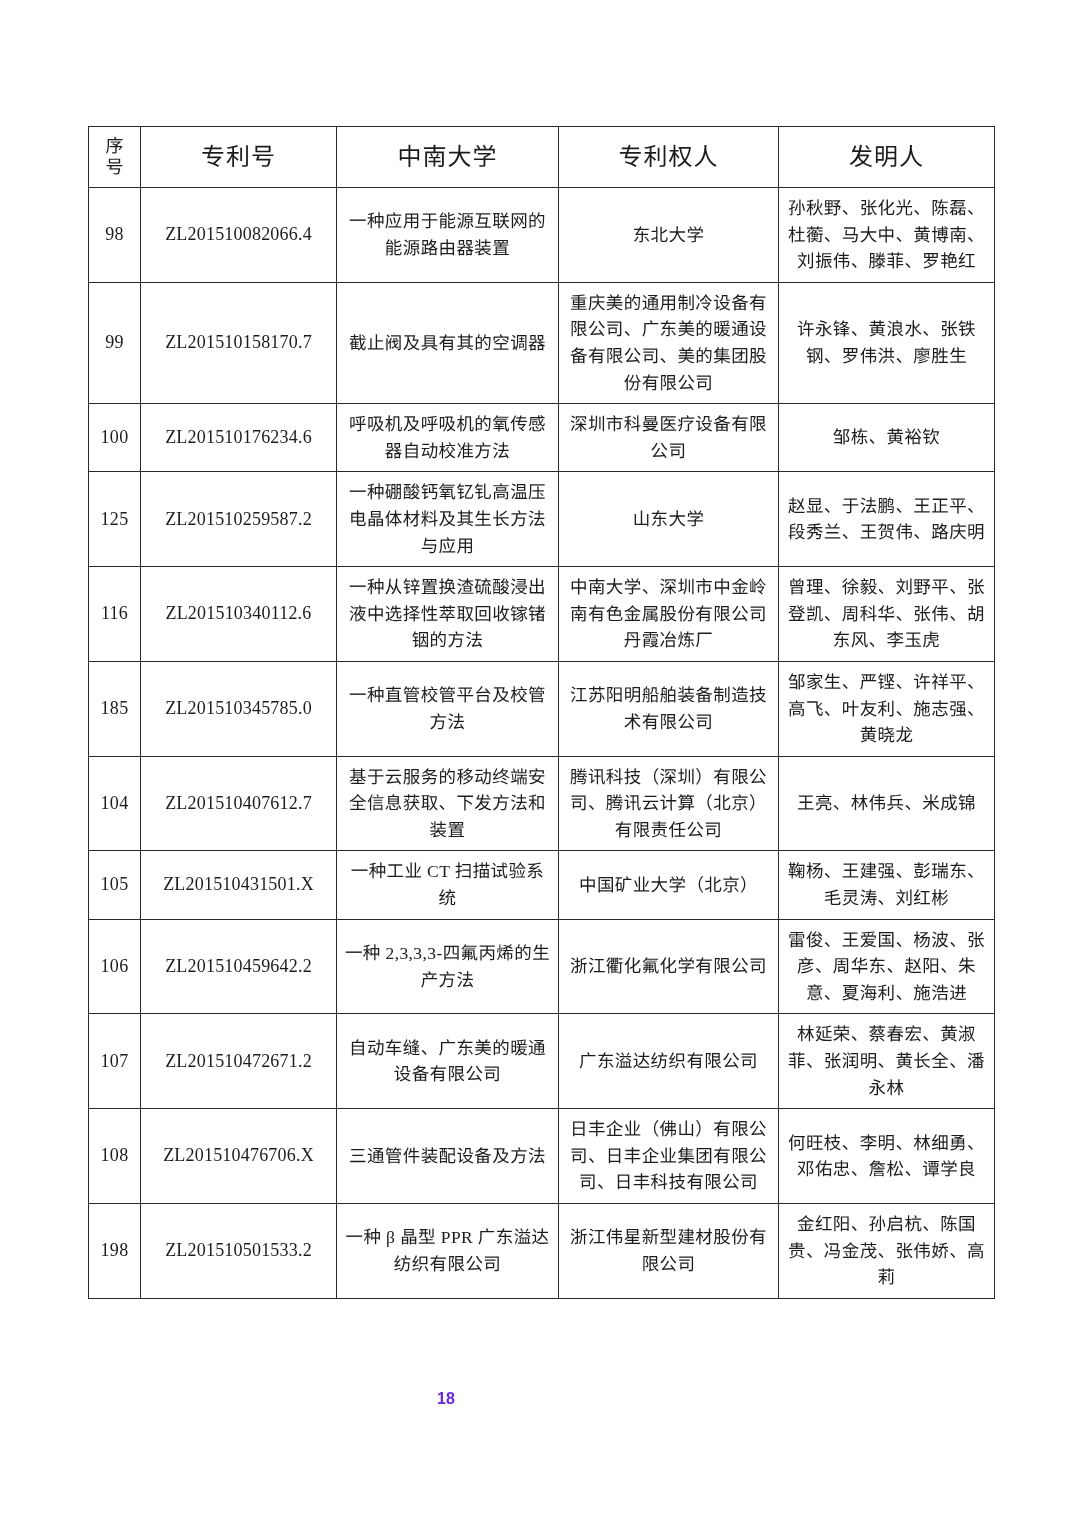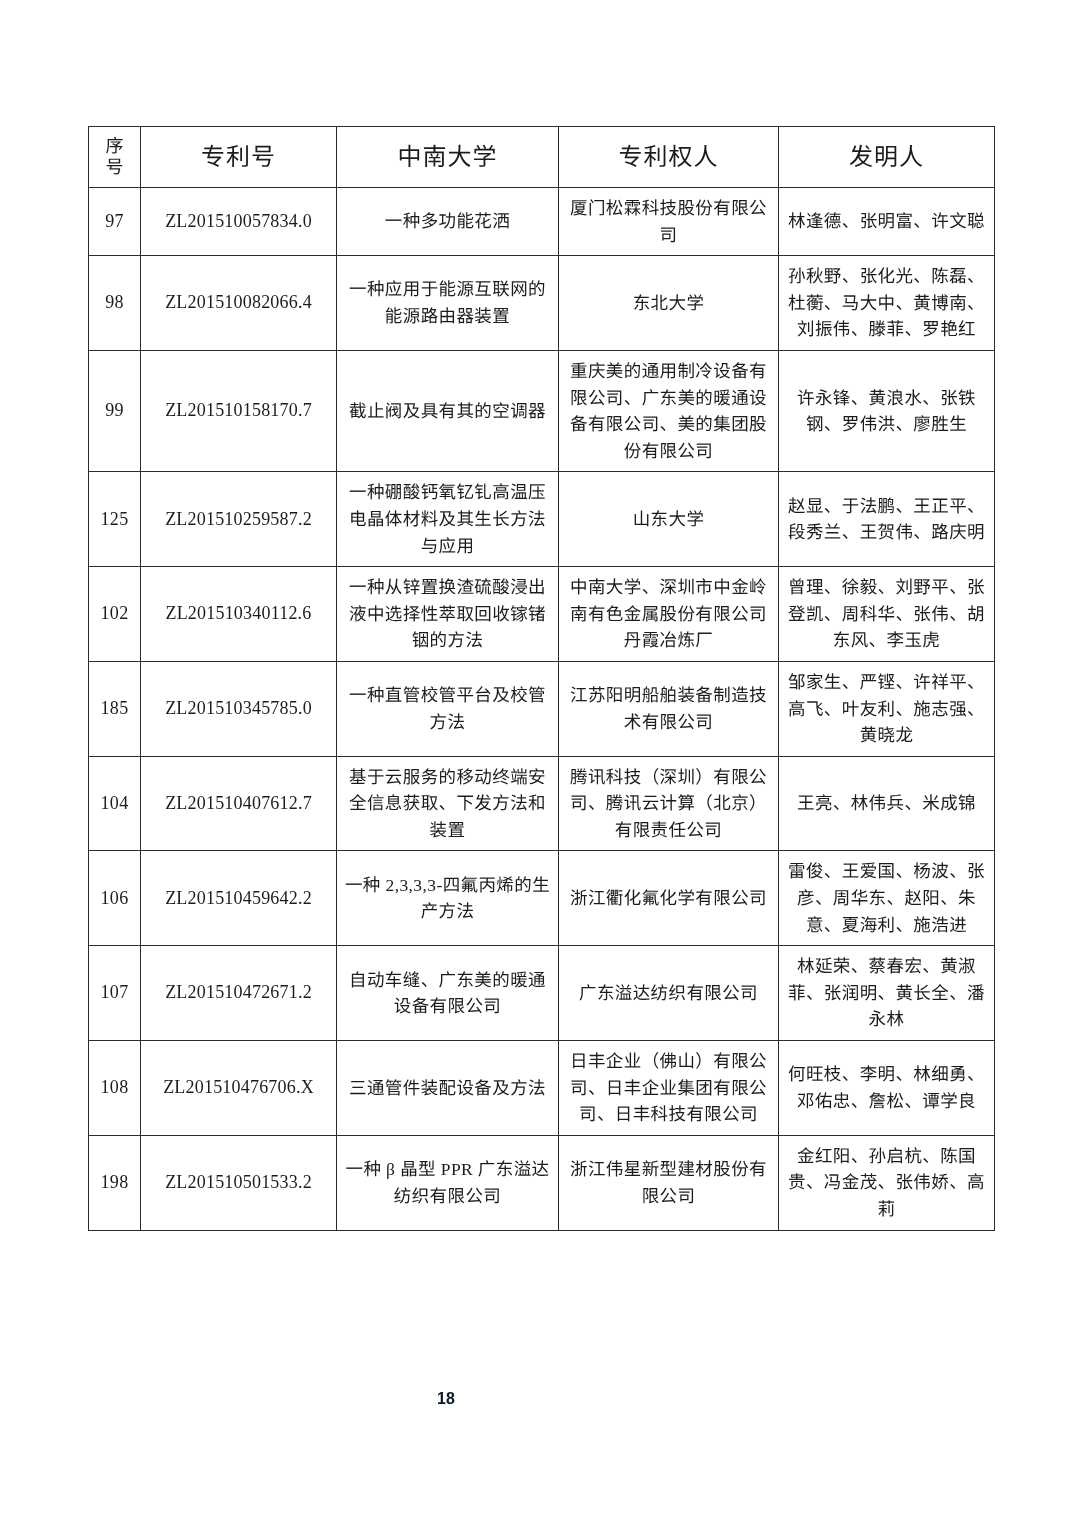--- a/index.html
+++ b/index.html
@@ -101,21 +101,21 @@
 
   .page-number {
     position: absolute;
     left: 0;
     top: 1390px;
     width: 892px;
     text-align: center;
     font-family: "Liberation Sans", "DejaVu Sans", sans-serif;
     font-size: 16px;
     font-weight: bold;
-    color: #0f172a;
+    color: #6d28d9;
   }
 </style>
 </head>
 <body>
 
 <div class="page">
 
   <div class="table-wrap">
     <table class="patent-table">
       <colgroup>
@@ -132,69 +132,76 @@
             <span class="stack">号</span>
           </th>
           <th>专利号</th>
           <th>中南大学</th>
           <th>专利权人</th>
           <th>发明人</th>
         </tr>
       </thead>
       <tbody id="table-body">
           <tr>
-            <td class="seq">97</td>
-            <td class="pno">ZL201510057834.0</td>
-            <td class="pname">一种多功能花洒</td>
-            <td class="owner">厦门松霖科技股份有限公司</td>
-            <td class="inventor">林逢德、张明富、许文聪</td>
-          </tr>
-          <tr>
             <td class="seq">98</td>
             <td class="pno">ZL201510082066.4</td>
             <td class="pname">一种应用于能源互联网的能源路由器装置</td>
             <td class="owner">东北大学</td>
             <td class="inventor">孙秋野、张化光、陈磊、杜蘅、马大中、黄博南、刘振伟、滕菲、罗艳红</td>
           </tr>
           <tr>
             <td class="seq">99</td>
             <td class="pno">ZL201510158170.7</td>
             <td class="pname">截止阀及具有其的空调器</td>
             <td class="owner">重庆美的通用制冷设备有限公司、广东美的暖通设备有限公司、美的集团股份有限公司</td>
             <td class="inventor">许永锋、黄浪水、张铁钢、罗伟洪、廖胜生</td>
           </tr>
           <tr>
+            <td class="seq">100</td>
+            <td class="pno">ZL201510176234.6</td>
+            <td class="pname">呼吸机及呼吸机的氧传感器自动校准方法</td>
+            <td class="owner">深圳市科曼医疗设备有限公司</td>
+            <td class="inventor">邹栋、黄裕钦</td>
+          </tr>
+          <tr>
             <td class="seq">125</td>
             <td class="pno">ZL201510259587.2</td>
             <td class="pname">一种硼酸钙氧钇钆高温压电晶体材料及其生长方法与应用</td>
             <td class="owner">山东大学</td>
             <td class="inventor">赵显、于法鹏、王正平、段秀兰、王贺伟、路庆明</td>
           </tr>
           <tr>
-            <td class="seq">102</td>
+            <td class="seq">116</td>
             <td class="pno">ZL201510340112.6</td>
             <td class="pname">一种从锌置换渣硫酸浸出液中选择性萃取回收镓锗铟的方法</td>
             <td class="owner">中南大学、深圳市中金岭南有色金属股份有限公司丹霞冶炼厂</td>
             <td class="inventor">曾理、徐毅、刘野平、张登凯、周科华、张伟、胡东风、李玉虎</td>
           </tr>
           <tr>
             <td class="seq">185</td>
             <td class="pno">ZL201510345785.0</td>
             <td class="pname">一种直管校管平台及校管方法</td>
             <td class="owner">江苏阳明船舶装备制造技术有限公司</td>
             <td class="inventor">邹家生、严铿、许祥平、高飞、叶友利、施志强、黄晓龙</td>
           </tr>
           <tr>
             <td class="seq">104</td>
             <td class="pno">ZL201510407612.7</td>
             <td class="pname">基于云服务的移动终端安全信息获取、下发方法和装置</td>
             <td class="owner">腾讯科技（深圳）有限公司、腾讯云计算（北京）有限责任公司</td>
             <td class="inventor">王亮、林伟兵、米成锦</td>
           </tr>
           <tr>
+            <td class="seq">105</td>
+            <td class="pno">ZL201510431501.X</td>
+            <td class="pname">一种工业 CT 扫描试验系统</td>
+            <td class="owner">中国矿业大学（北京）</td>
+            <td class="inventor">鞠杨、王建强、彭瑞东、毛灵涛、刘红彬</td>
+          </tr>
+          <tr>
             <td class="seq">106</td>
             <td class="pno">ZL201510459642.2</td>
             <td class="pname">一种 2,3,3,3-四氟丙烯的生产方法</td>
             <td class="owner">浙江衢化氟化学有限公司</td>
             <td class="inventor">雷俊、王爱国、杨波、张彦、周华东、赵阳、朱意、夏海利、施浩进</td>
           </tr>
           <tr>
             <td class="seq">107</td>
             <td class="pno">ZL201510472671.2</td>
             <td class="pname">自动车缝、广东美的暖通设备有限公司</td>

